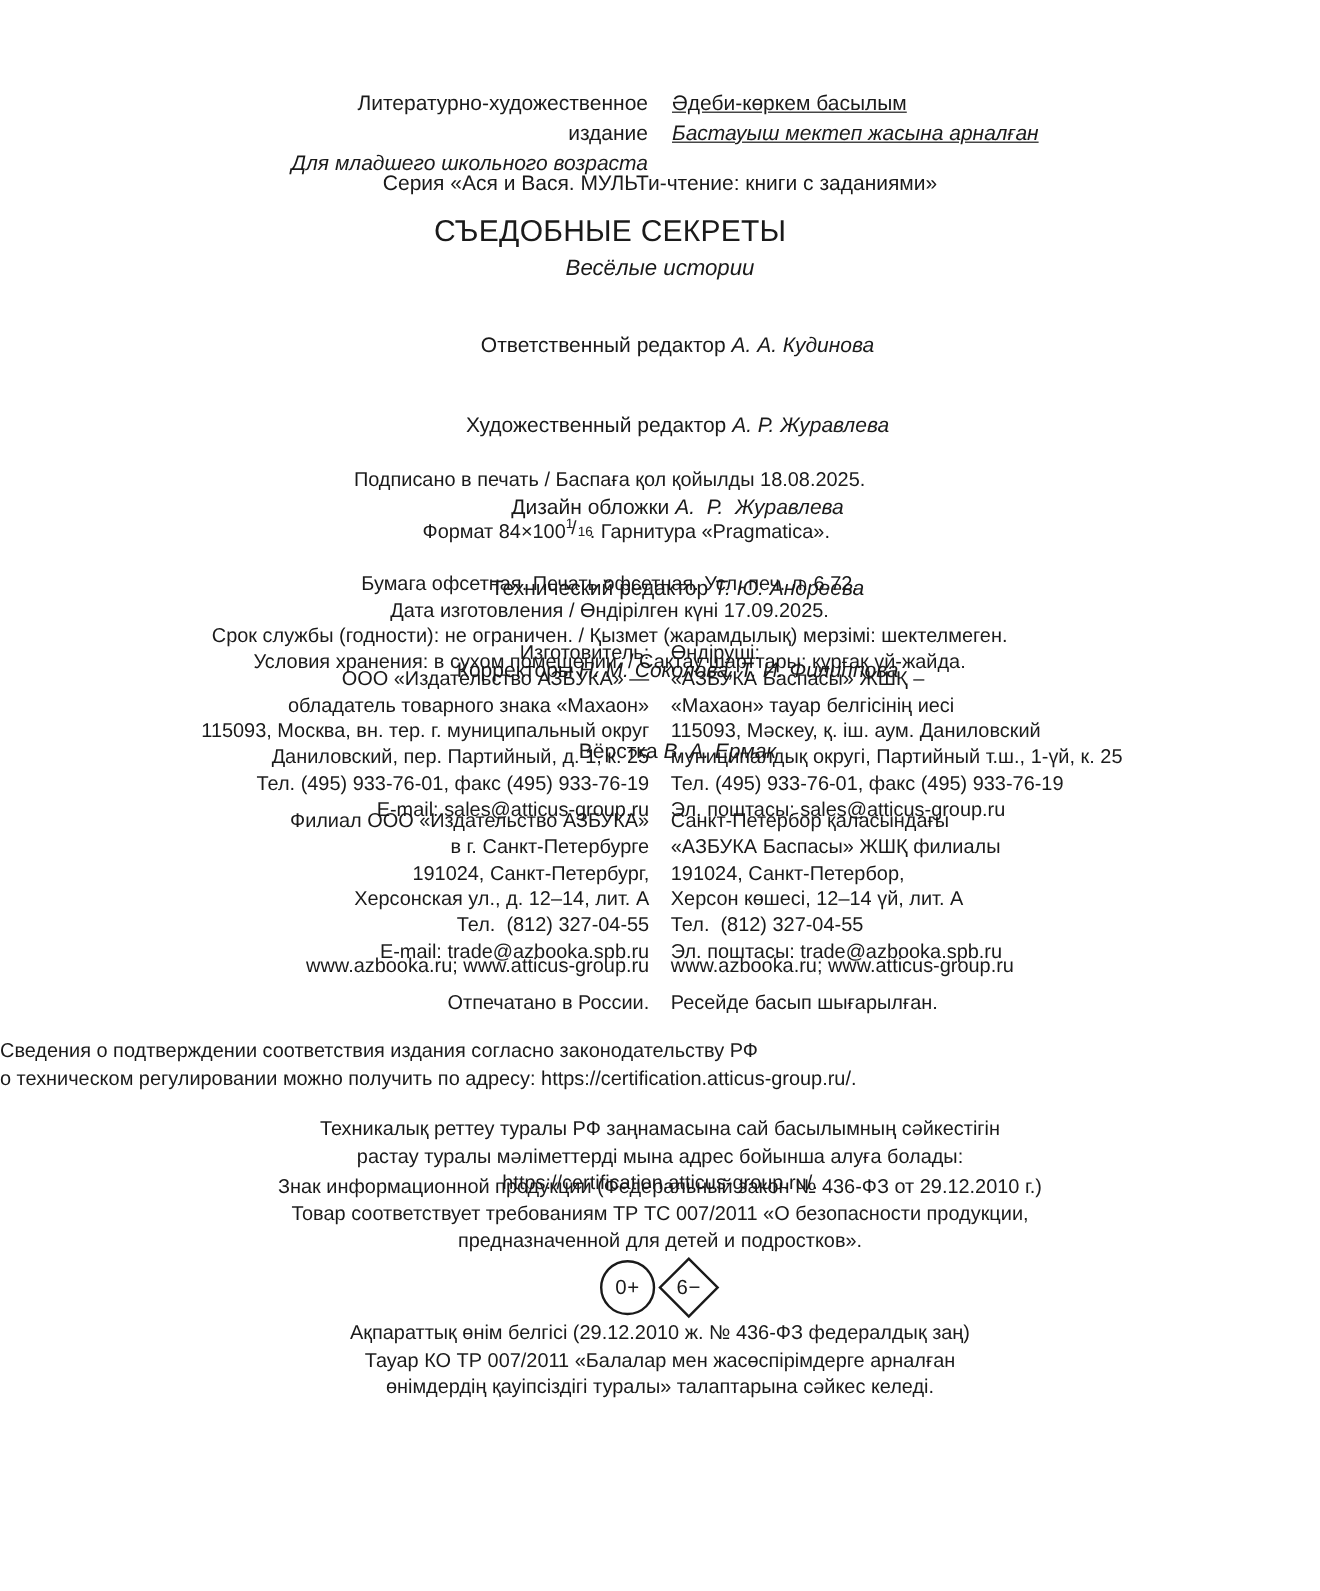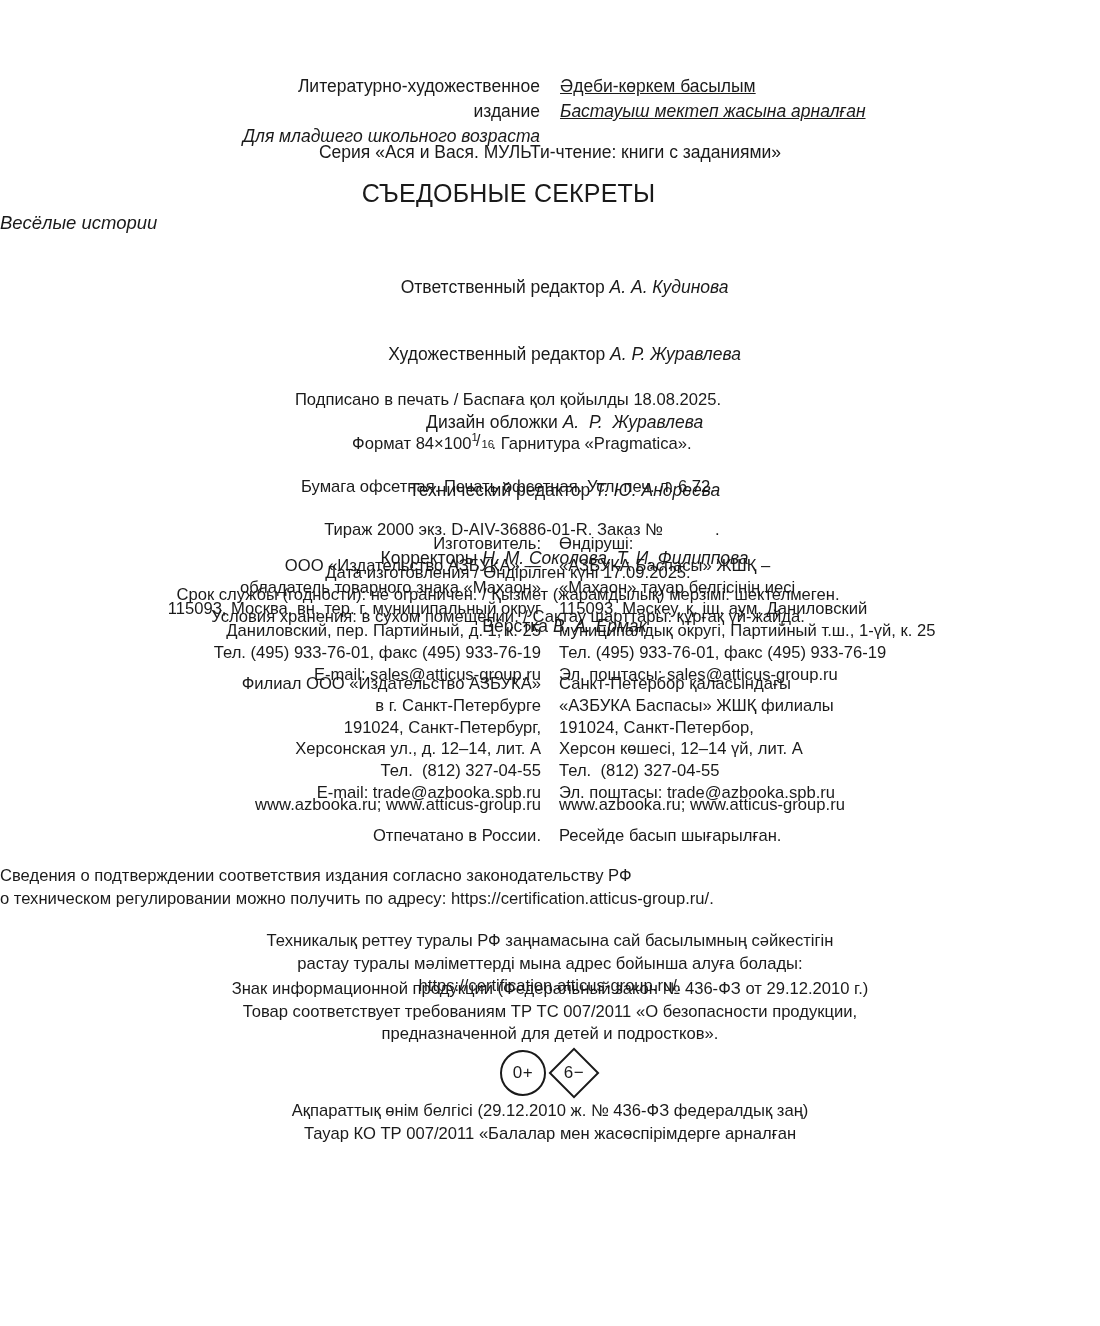--- a/index.html
+++ b/index.html
@@ -69,21 +69,21 @@
     text-align: center;
     font-size: 25px;
     line-height: 31px;
     letter-spacing: 0.2px;
     font-weight: 400;
   }
   .subtitle {
     position: absolute;
     left: 0; top: 210px;
     width: 1100px;
-    text-align: left;
+    text-align: center;
     font-size: 18.5px;
     line-height: 25px;
     font-style: italic;
   }
 
   
   .credits {
     position: absolute;
     left: 0; top: 253px;
     width: 1100px;
@@ -276,23 +276,20 @@
       <span class="role">Вёрстка</span><span> </span><span class="person">В. А. Ермак</span>
     </div>
   </div>
 
   <div class="specs">
     <div class="ln">Подписано в печать / Баспаға қол қойылды 18.08.2025.</div>
     <div class="ln">
       <span>Формат 84×100</span><span class="frac"><span class="num">1</span><span class="sl">/</span><span class="den">16</span></span><span>. Гарнитура «Pragmatica».</span>
     </div>
     <div class="ln">Бумага офсетная. Печать офсетная. Усл. печ. л. 6,72.</div>
-    <div class="ln">
-      <span>Тираж 2000 экз. D-AIV-36886-01-R. Заказ №</span><span class="gap-order"></span><span>.</span>
-    </div>
     <div class="ln">Дата изготовления / Өндірілген күні 17.09.2025.</div>
     <div class="ln">Срок службы (годности): не ограничен. / Қызмет (жарамдылық) мерзімі: шектелмеген.</div>
     <div class="ln">Условия хранения: в сухом помещении. / Сақтау шарттары: құрғақ үй-жайда.</div>
   </div>
 
   <div class="bicol block-manufacturer">
     <div class="col-ru">
       <div class="ln">Изготовитель:</div>
       <div class="ln">ООО «Издательство АЗБУКА» —</div>
       <div class="ln">обладатель товарного знака «Махаон»</div>
@@ -364,15 +361,16 @@
     </div>
     <div class="badge-diamond-wrap">
       <span class="badge-diamond-shape"></span>
       <span class="badge-diamond-label">6−</span>
     </div>
   </div>
 
   <div class="infosign-kz">
     <div class="ln">Ақпараттық өнім белгісі (29.12.2010 ж. № 436-ФЗ федералдық заң)</div>
     <div class="ln">Тауар КО ТР 007/2011 «Балалар мен жасөспірімдерге арналған</div>
+    <div class="ln">өнімдердің қауіпсіздігі туралы» талаптарына сәйкес келеді.</div>
   </div>
 
 </div>
 
 </body></html>

